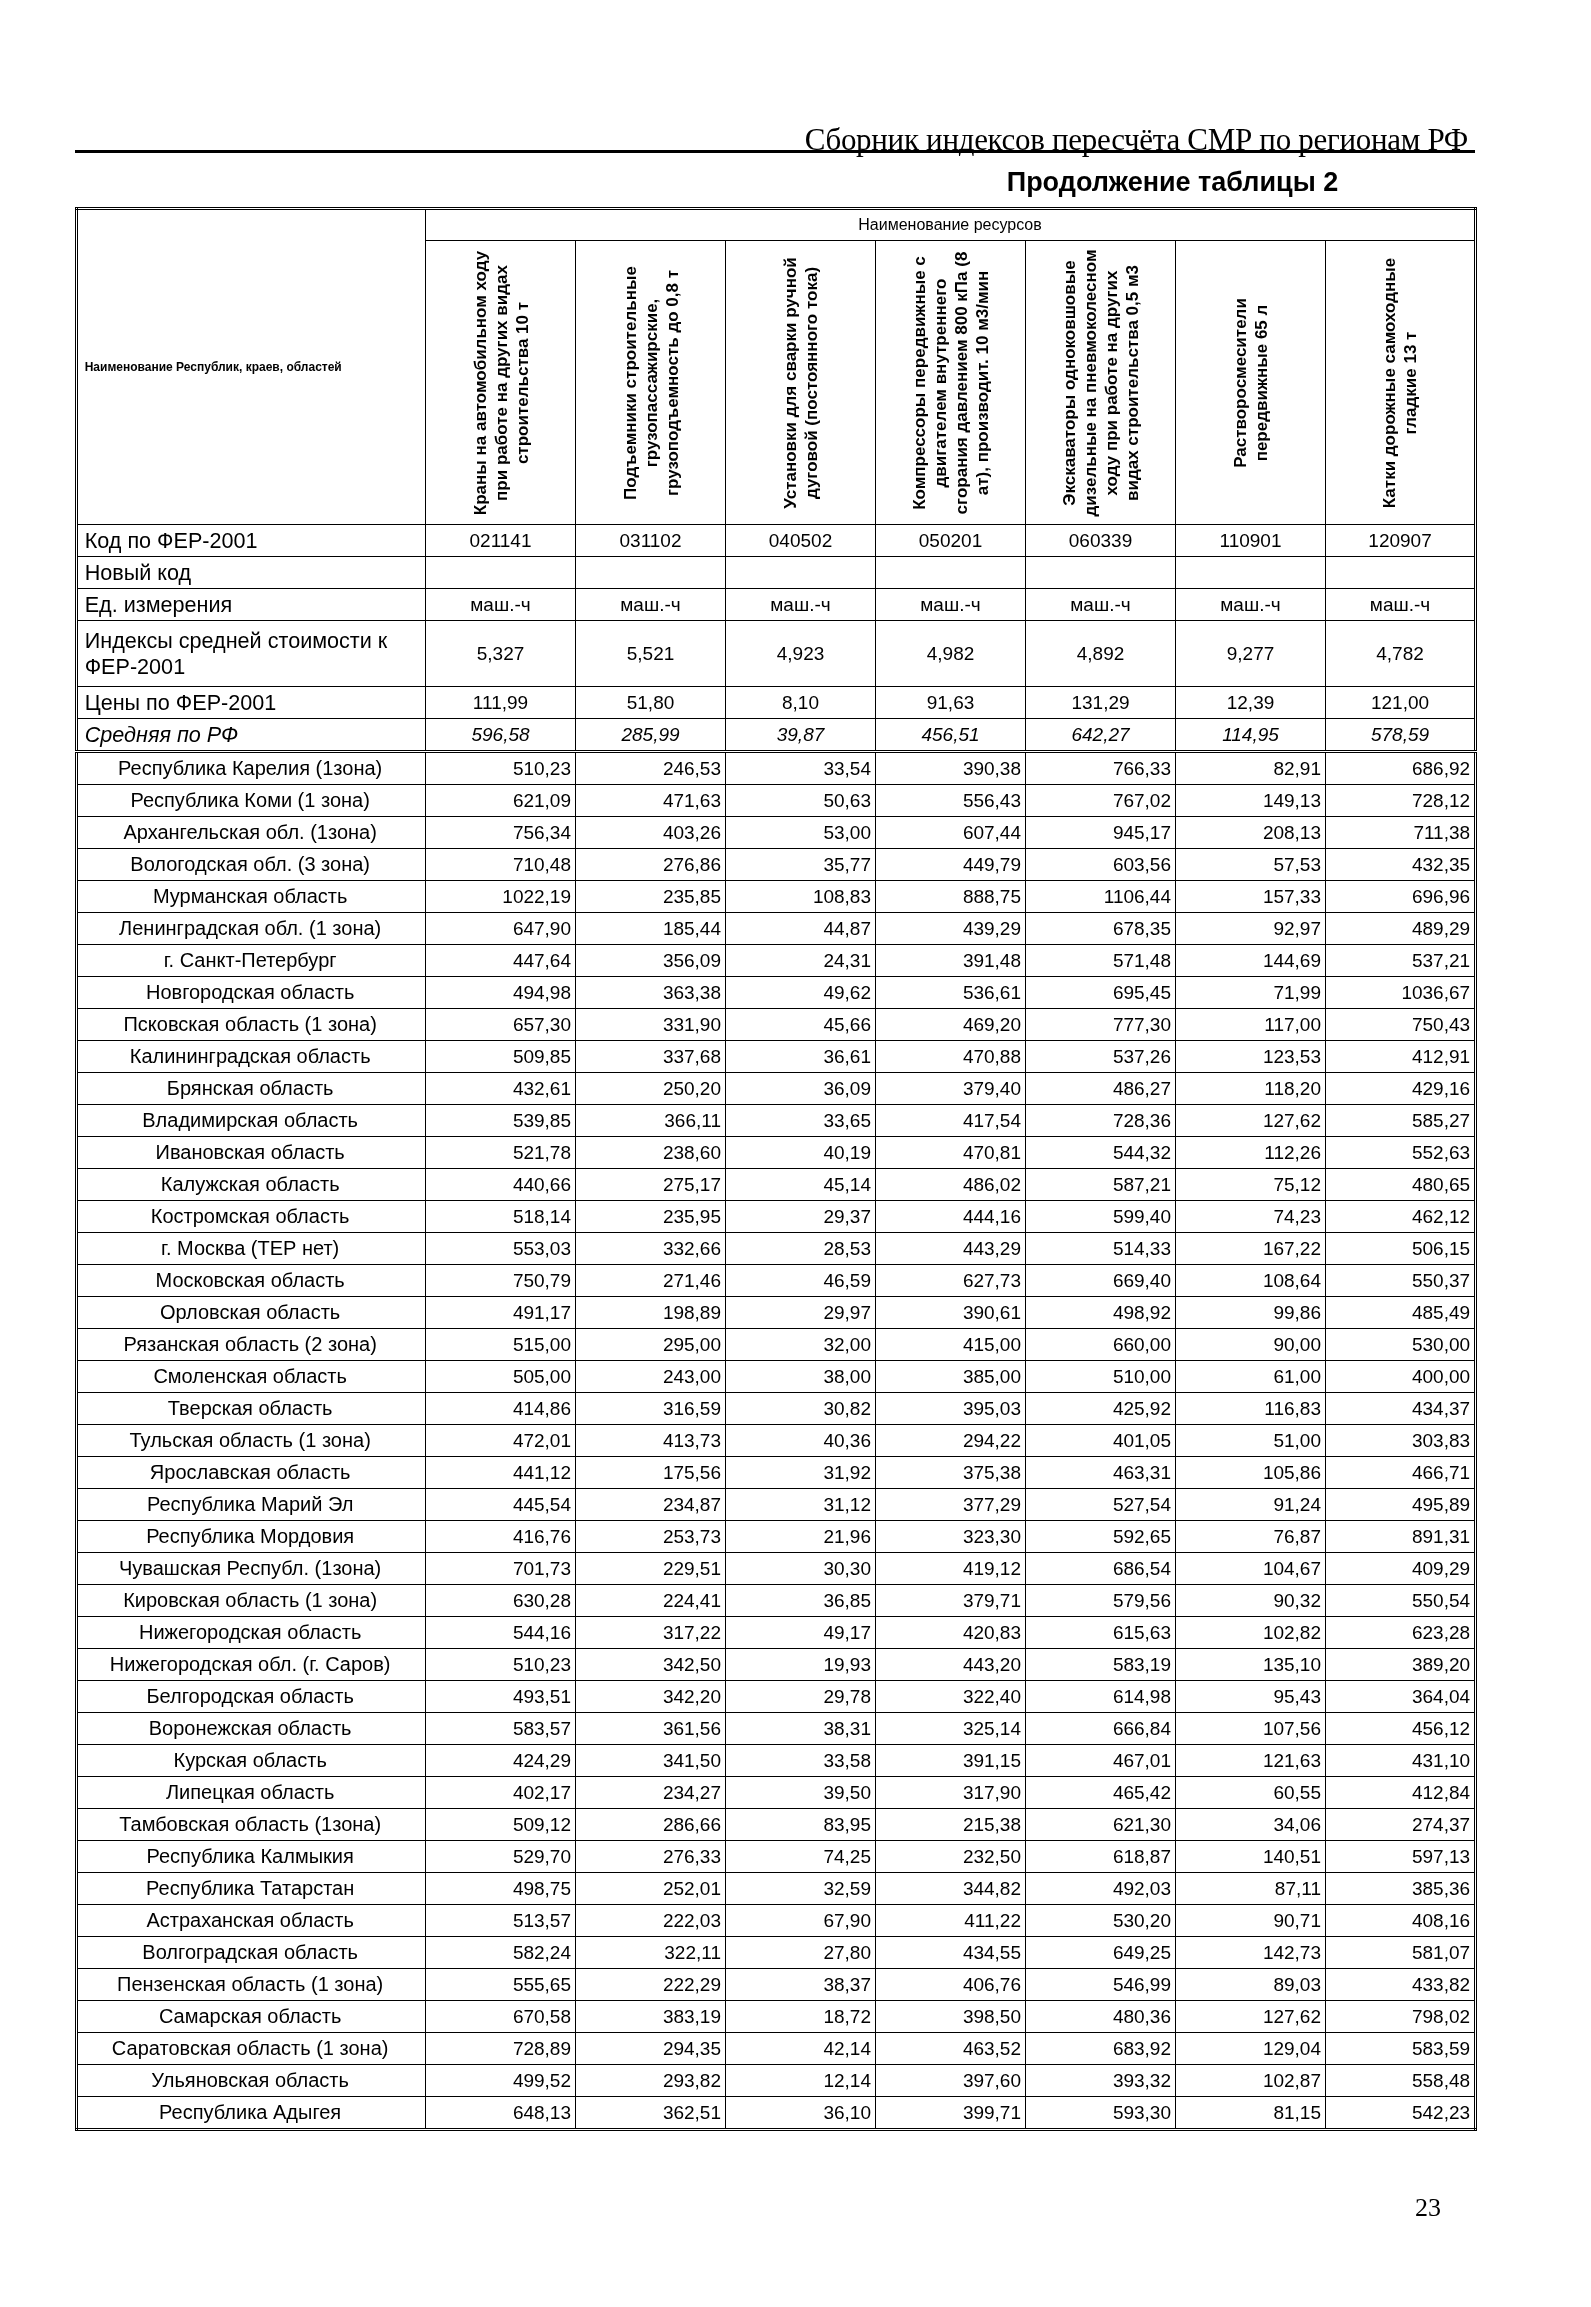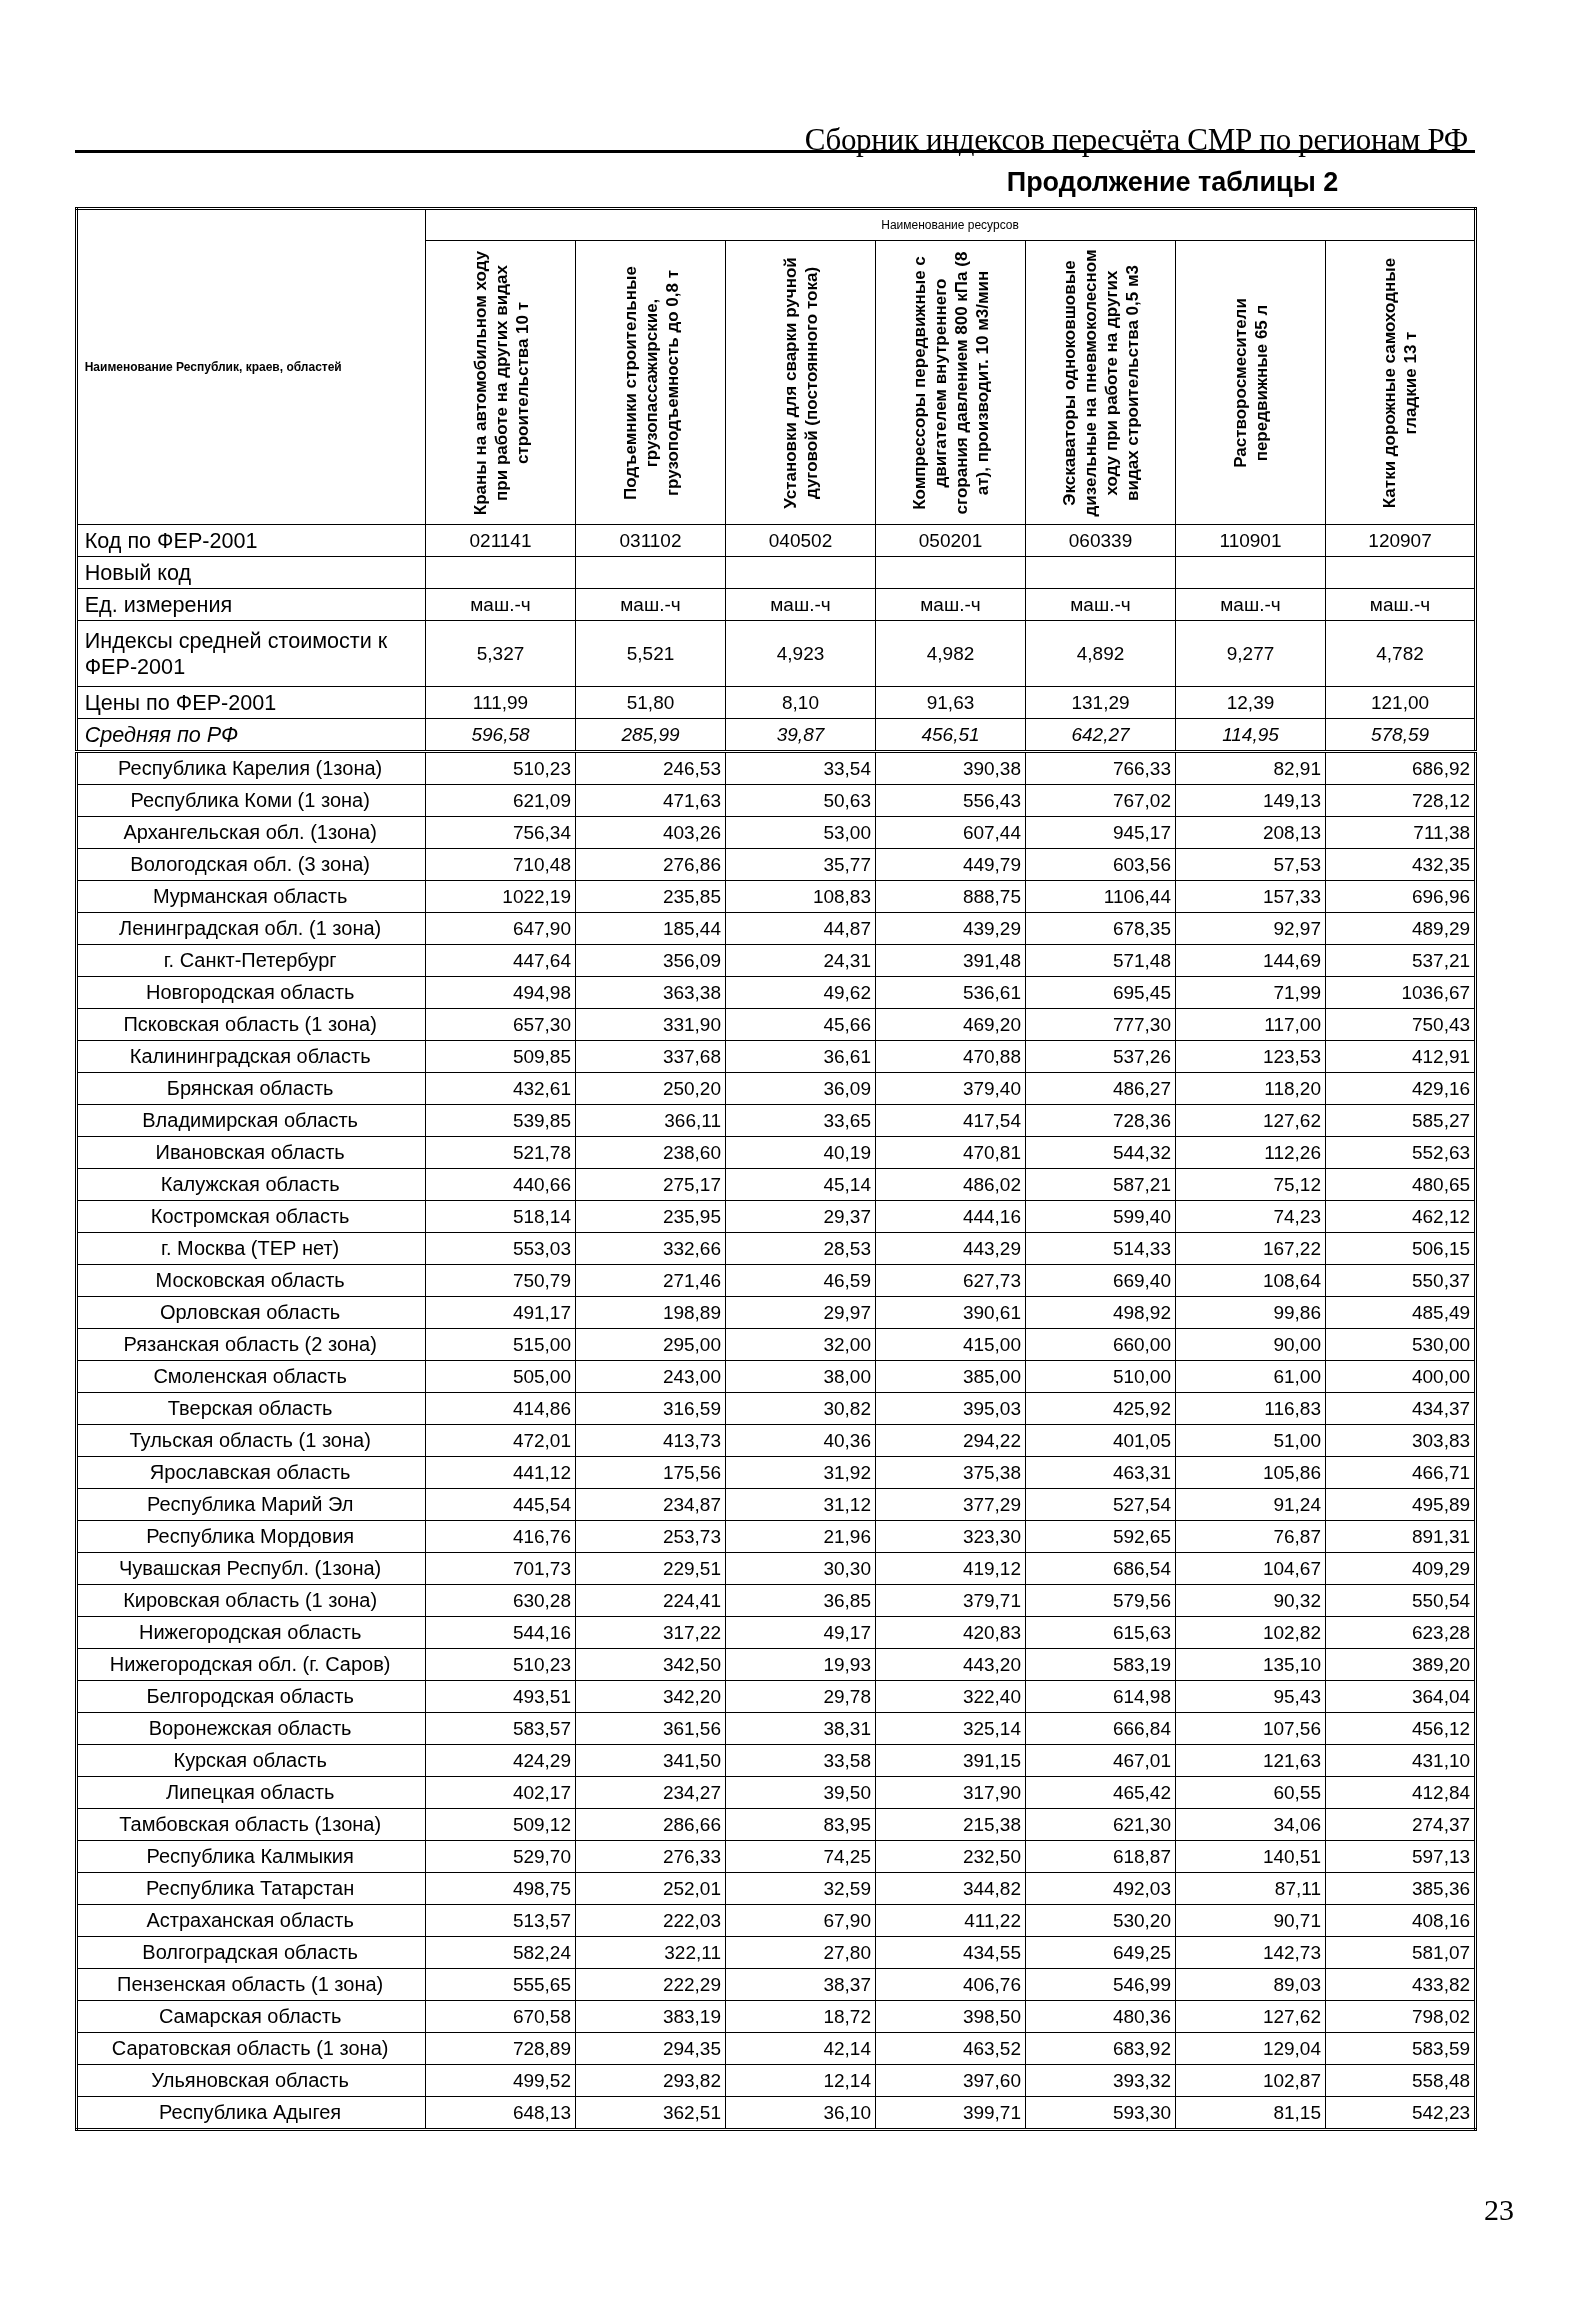--- a/index.html
+++ b/index.html
@@ -7,35 +7,35 @@
   .running-head { position:absolute; left:741px; top:122px; width:727px; text-align:right;
     font-family:"Liberation Serif", serif; font-size:31px; letter-spacing:-0.3px; }
   .head-rule { position:absolute; left:75px; top:150px; width:1400px; height:2.7px; background:#000; }
   .continuation { position:absolute; left:876px; top:167px; width:593px; text-align:center;
     font-family:"Liberation Sans", sans-serif; font-weight:bold; font-size:27px; }
   table.main { position:absolute; left:75px; top:207px; width:1401px; border-collapse:collapse;
     border:3.4px double #000; font-family:"Liberation Sans", sans-serif; table-layout:fixed; }
   table.main td, table.main th { border:1.3px solid #000; padding:0 6.7px; overflow:hidden; }
   col.c-name { width:349px; }
   col.c-val { width:150px; }
-  .hdr-group { height:30px; font-weight:normal; font-size:12px; text-align:center; }
+  .hdr-group { height:30px; font-weight:normal; font-size:16px; text-align:center; }
   .hdr-name { font-weight:bold; font-size:12px; text-align:left; vertical-align:middle; }
   .hdr-rot { height:283px; padding:0 !important; vertical-align:middle; }
   .rot-wrap { width:100%; height:283px; position:relative; }
   .rot { position:absolute; left:50%; top:50%; width:269px; transform:translate(-50%,-50%) rotate(-90deg);
     text-align:center; font-size:17px; line-height:21px; }
   tr.meta td { height:31px; font-size:21.6px; font-weight:normal; }
   tr.meta td.v { text-align:center; font-size:19px; }
   tr.meta.tall td { height:65px; line-height:25.6px; }
   tr.avg td { font-style:italic; }
   tr.meta + tr.data td, tr.avg + tr.data td { border-top:3.4px double #000; }
   tr.data td { height:31px; font-size:20px; }
   tr.data td.n { text-align:center; padding-left:4px; }
   tr.data td.v { text-align:right; padding-right:4px; font-size:19px; }
-  .page-num { position:absolute; left:1484px; top:2193px; font-family:"Liberation Serif", serif; font-size:30px; }
+  .page-num { position:absolute; left:1415px; top:2193px; font-family:"Liberation Serif", serif; font-size:26px; }
 </style>
 </head>
 <body>
 
 <div class="running-head">Сборник индексов пересчёта СМР  по регионам РФ</div>
 <div class="head-rule"></div>
 <div class="continuation">Продолжение таблицы 2</div>
 
 <table class="main">
   <colgroup>

